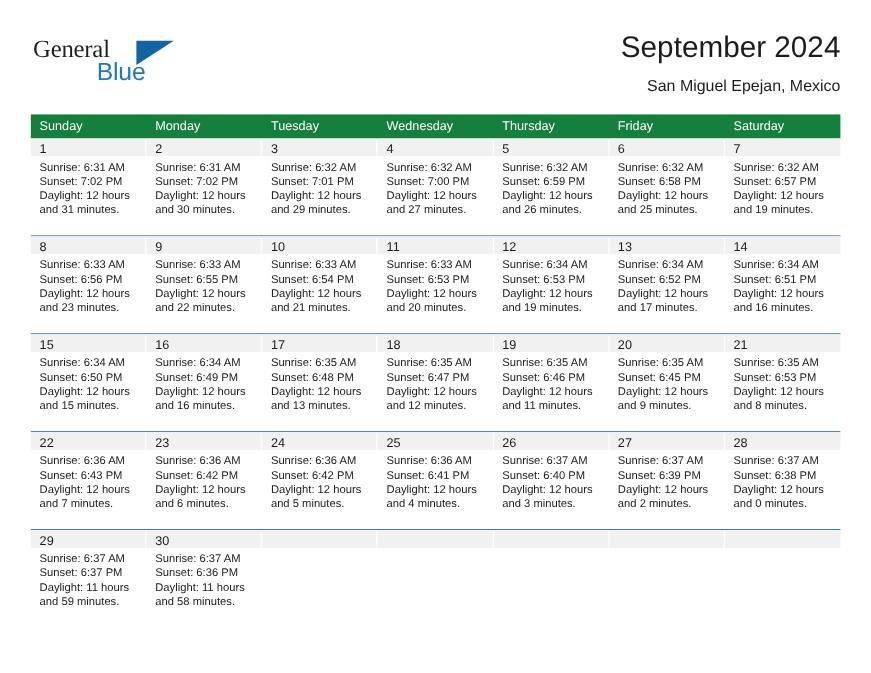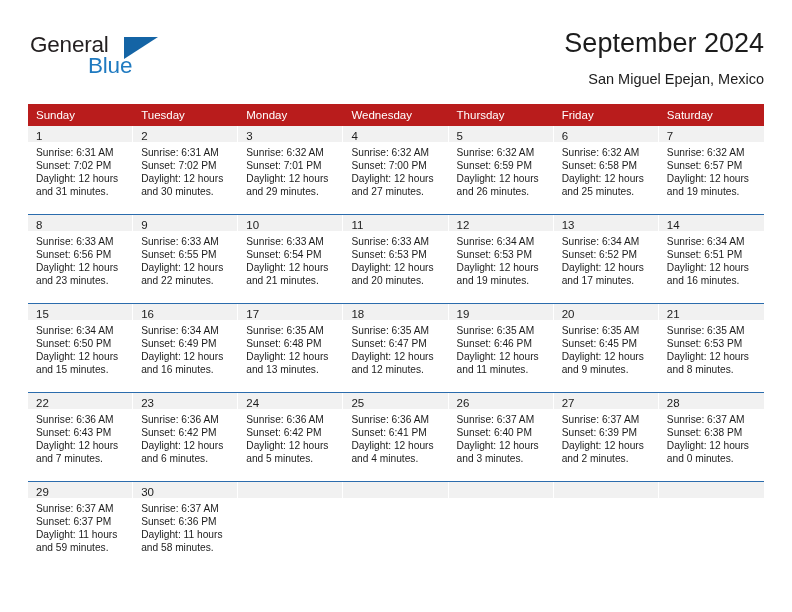--- a/index.html
+++ b/index.html
@@ -38,21 +38,21 @@
     width: 140px;
     height: 56px;
   }
   .logo-general {
     position: absolute;
     left: 0;
     top: 0;
     font-size: 22.5px;
     letter-spacing: -0.2px;
     color: #231f20;
-    font-family: Liberation Sans, sans-serif;
+    font-family: Liberation Serif, serif;
   }
   .logo-blue {
     position: absolute;
     left: 58px;
     top: 21px;
     font-size: 22.5px;
     letter-spacing: -0.2px;
     color: #1f7ac0;
     font-family: "Liberation Sans", sans-serif;
   }
@@ -93,21 +93,21 @@
     position: absolute;
     left: 28px;
     top: 104px;
     width: 736px;
   }
 
   .weekday-row {
     display: flex;
     width: 736px;
     height: 22px;
-    background: #b91c1c;
+    background: #15803d;
   }
   .weekday {
     flex: 1 1 0;
     box-sizing: border-box;
     padding: 3px 0 0 8px;
     color: #ffffff;
     font-size: 11.5px;
     line-height: 16px;
     white-space: nowrap;
   }
@@ -180,22 +180,22 @@
       <div class="cal-title">September 2024</div>
       <div class="cal-subtitle">San Miguel Epejan, Mexico</div>
     </div>
 
   </div>
 
   <div class="calendar">
 
     <div class="weekday-row">
       <div class="weekday">Sunday</div>
+      <div class="weekday">Monday</div>
       <div class="weekday">Tuesday</div>
-      <div class="weekday">Monday</div>
       <div class="weekday">Wednesday</div>
       <div class="weekday">Thursday</div>
       <div class="weekday">Friday</div>
       <div class="weekday">Saturday</div>
     </div>
 
     <div id="weeks-container">
         <div class="week-row first">
           <div class="week-cells">
             <div class="day-cell">

